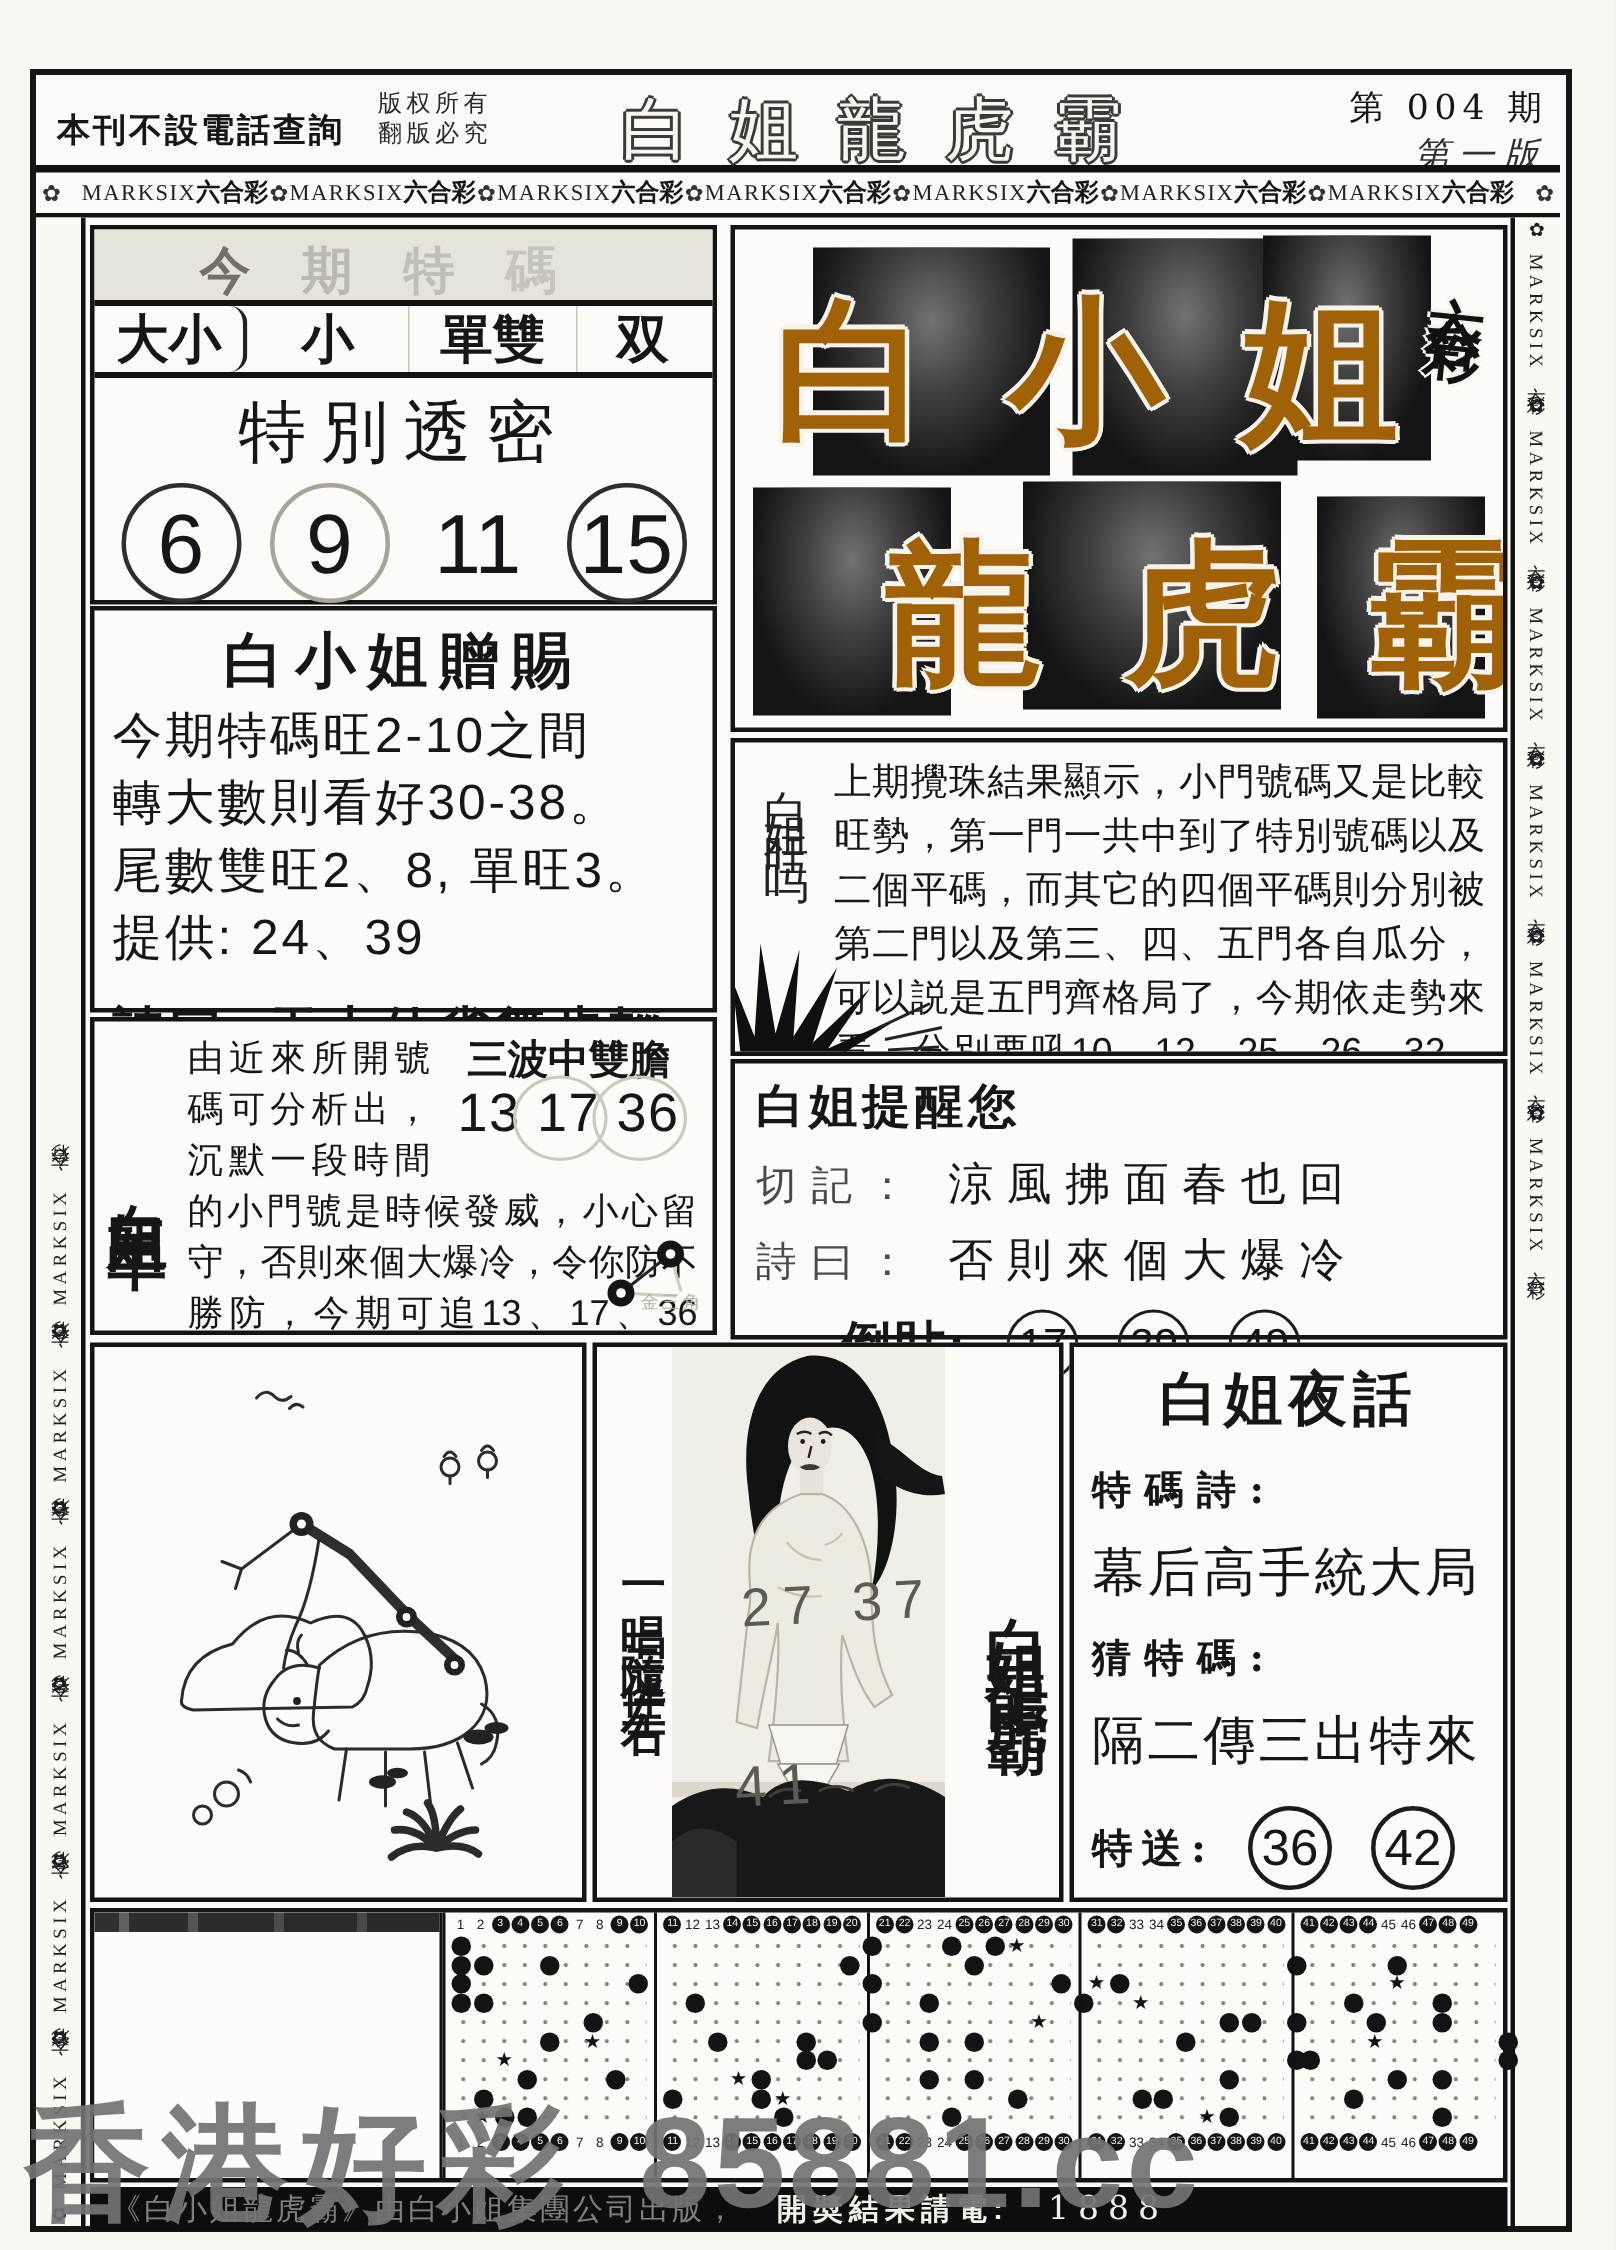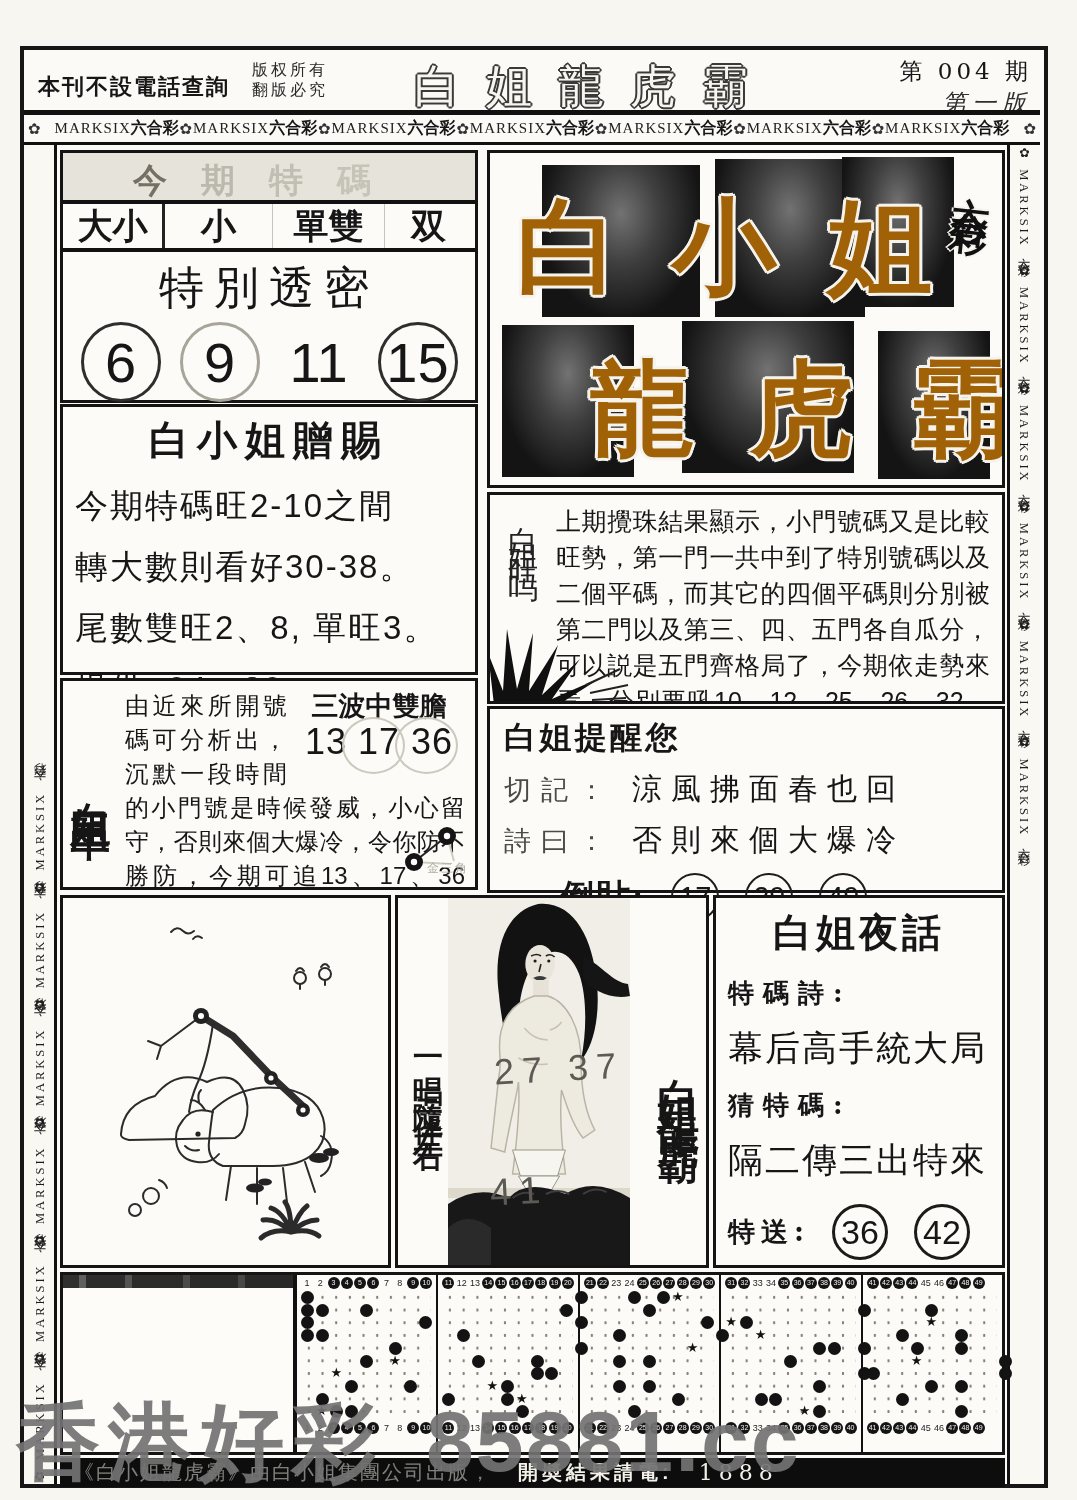--- a/index.html
+++ b/index.html
@@ -38,35 +38,35 @@
   #vstrip-left { left:24px; border-right:3px solid #111; }
   #vstrip-left .inner { transform:rotate(180deg); }
   #vstrip-right { left:1007px; border-left:3px solid #111; }
 
   
   #boxA { left:60px; top:150px; width:418px; height:253px; }
   #boxA-hdr { height:47px; background:#e6e3da; text-align:center; font-size:34px; font-weight:700;
               letter-spacing:34px; padding-top:5px; overflow:hidden; color:#6e6a5f; }
   #boxA-row { height:52px; border-top:4px solid #111; border-bottom:4px solid #111; display:flex; }
   .cellA { display:flex; align-items:center; justify-content:center; font-size:35px; font-weight:800; }
-  .cellA.l1 { width:102px; border-right:3px solid #222; }
+  .cellA.l1 { width:102px; border-right:3px solid #222;border-radius:12px; }
   .cellA.v1 { width:108px; border-right:1px solid #c9c5bb; }
   .cellA.l2 { width:112px; border-right:1px solid #c9c5bb; }
   .cellA.v2 { width:87px; }
   #boxA-sub { text-align:center; font-size:45px; letter-spacing:10px; margin-top:6px; font-weight:400; }
   #special-nums { display:flex; justify-content:space-around; align-items:center; margin-top:4px; padding:0 8px; }
   .num-wrap { width:80px; height:80px; display:flex; align-items:center; justify-content:center;
               font-size:56px; border-radius:50%; border:3px solid transparent; }
   .num-wrap.circled { border-color:#2e2e2e; }
   .num-wrap.circled.faint { border-color:#a9a49a; }
 
   
   #boxB { left:60px; top:404px; width:418px; height:271px; padding:6px 12px; }
   #boxB-title { text-align:center; font-size:40px; font-weight:800; letter-spacing:8px; }
-  .giftline { font-size:33px; letter-spacing:2px; margin-top:16px; white-space:nowrap; }
+  .giftline { font-size:33px; letter-spacing:2px; white-space:nowrap; }
   #boxB-poem { font-size:35px; font-weight:800; letter-spacing:3px; margin-top:16px; white-space:nowrap; }
 
   
   #boxC { left:60px; top:678px; width:418px; height:212px; display:flex; }
   #boxC-vtitle { width:56px; writing-mode:vertical-rl; font-family:"DejaVu Serif", serif; font-size:40px;
                  font-weight:800; letter-spacing:6px; padding-top:4px; text-align:center; }
   #boxC-body { position:relative; flex:1; padding:8px 10px 4px 6px; font-size:24px; line-height:34px;
                text-align:justify; }
   #boxC-inset { float:right; width:172px; text-align:center; margin-left:6px; }
   #boxC-inset-title { font-size:27px; font-weight:800; white-space:nowrap; }

